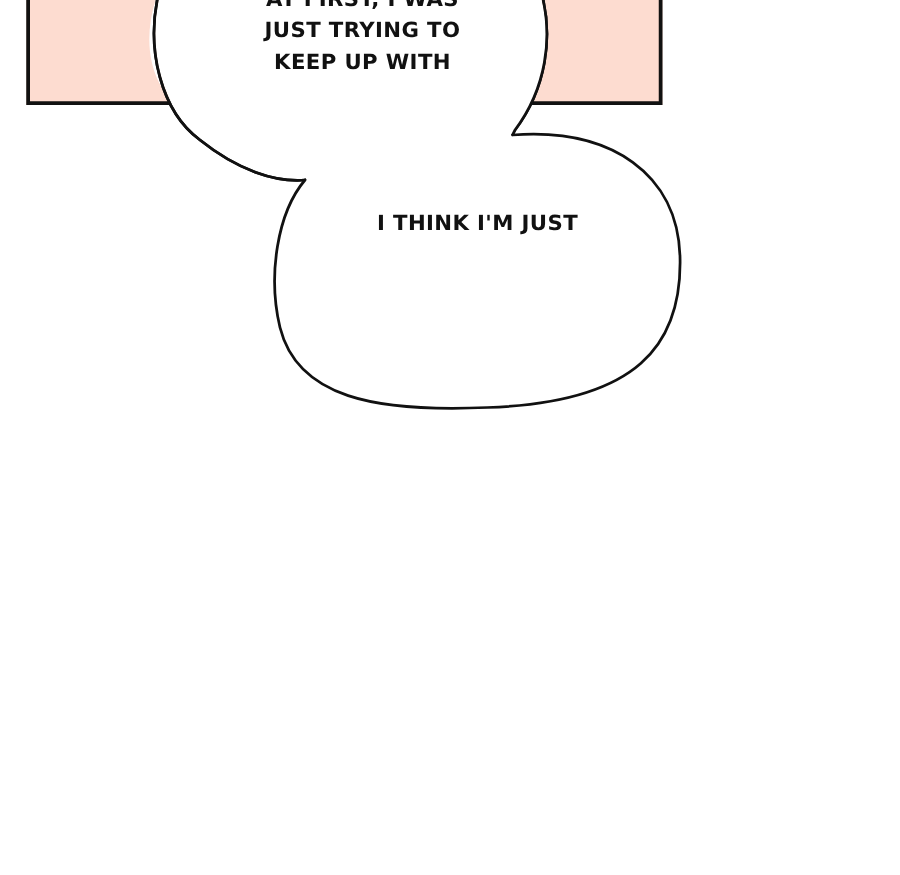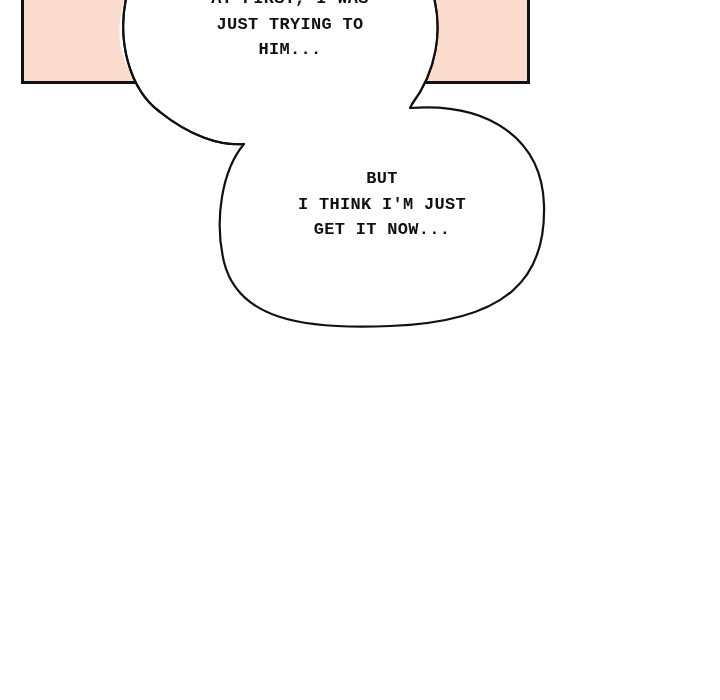--- a/index.html
+++ b/index.html
@@ -35,21 +35,21 @@
       text-align: center;
       color: #111;
       font-family: "DejaVu Sans", sans-serif;
       font-weight: bold;
       font-size: 17px;
       line-height: 26px;
       letter-spacing: 0.3px;
       transform: scaleY(0.98);
       white-space: nowrap;
     }
-    .bubble-text .line { display: block; font-family: Liberation Mono, monospace; }
+    .bubble-text .line { display: block; }
     #text1 {
       left: 170px;
       top: -14px;
       width: 240px;
     }
     #text2 {
       left: 262px;
       top: 166px;
       width: 240px;
     }
@@ -87,20 +87,18 @@
   <path d="M 244 144
            C 222 170, 214 220, 224 262
            C 238 318, 300 330, 390 326
            C 510 322, 546 276, 544 205
            C 542 140, 490 102, 410 108" fill="#ffffff" stroke="#111" stroke-width="2.2" stroke-linecap="round" stroke-linejoin="round"></path>
 </svg>
 
 <div id="text1" class="bubble-text">
   <span class="line">AT FIRST, I WAS</span>
   <span class="line">JUST TRYING TO</span>
-  <span class="line">HIM...</span>
+  <span class="line">KEEP UP WITH</span>
 </div>
 
 <div id="text2" class="bubble-text">
-  <span class="line">BUT</span>
   <span class="line">I THINK I'M JUST</span>
-  <span class="line">GET IT NOW...</span>
 </div>
 
 </body></html>

